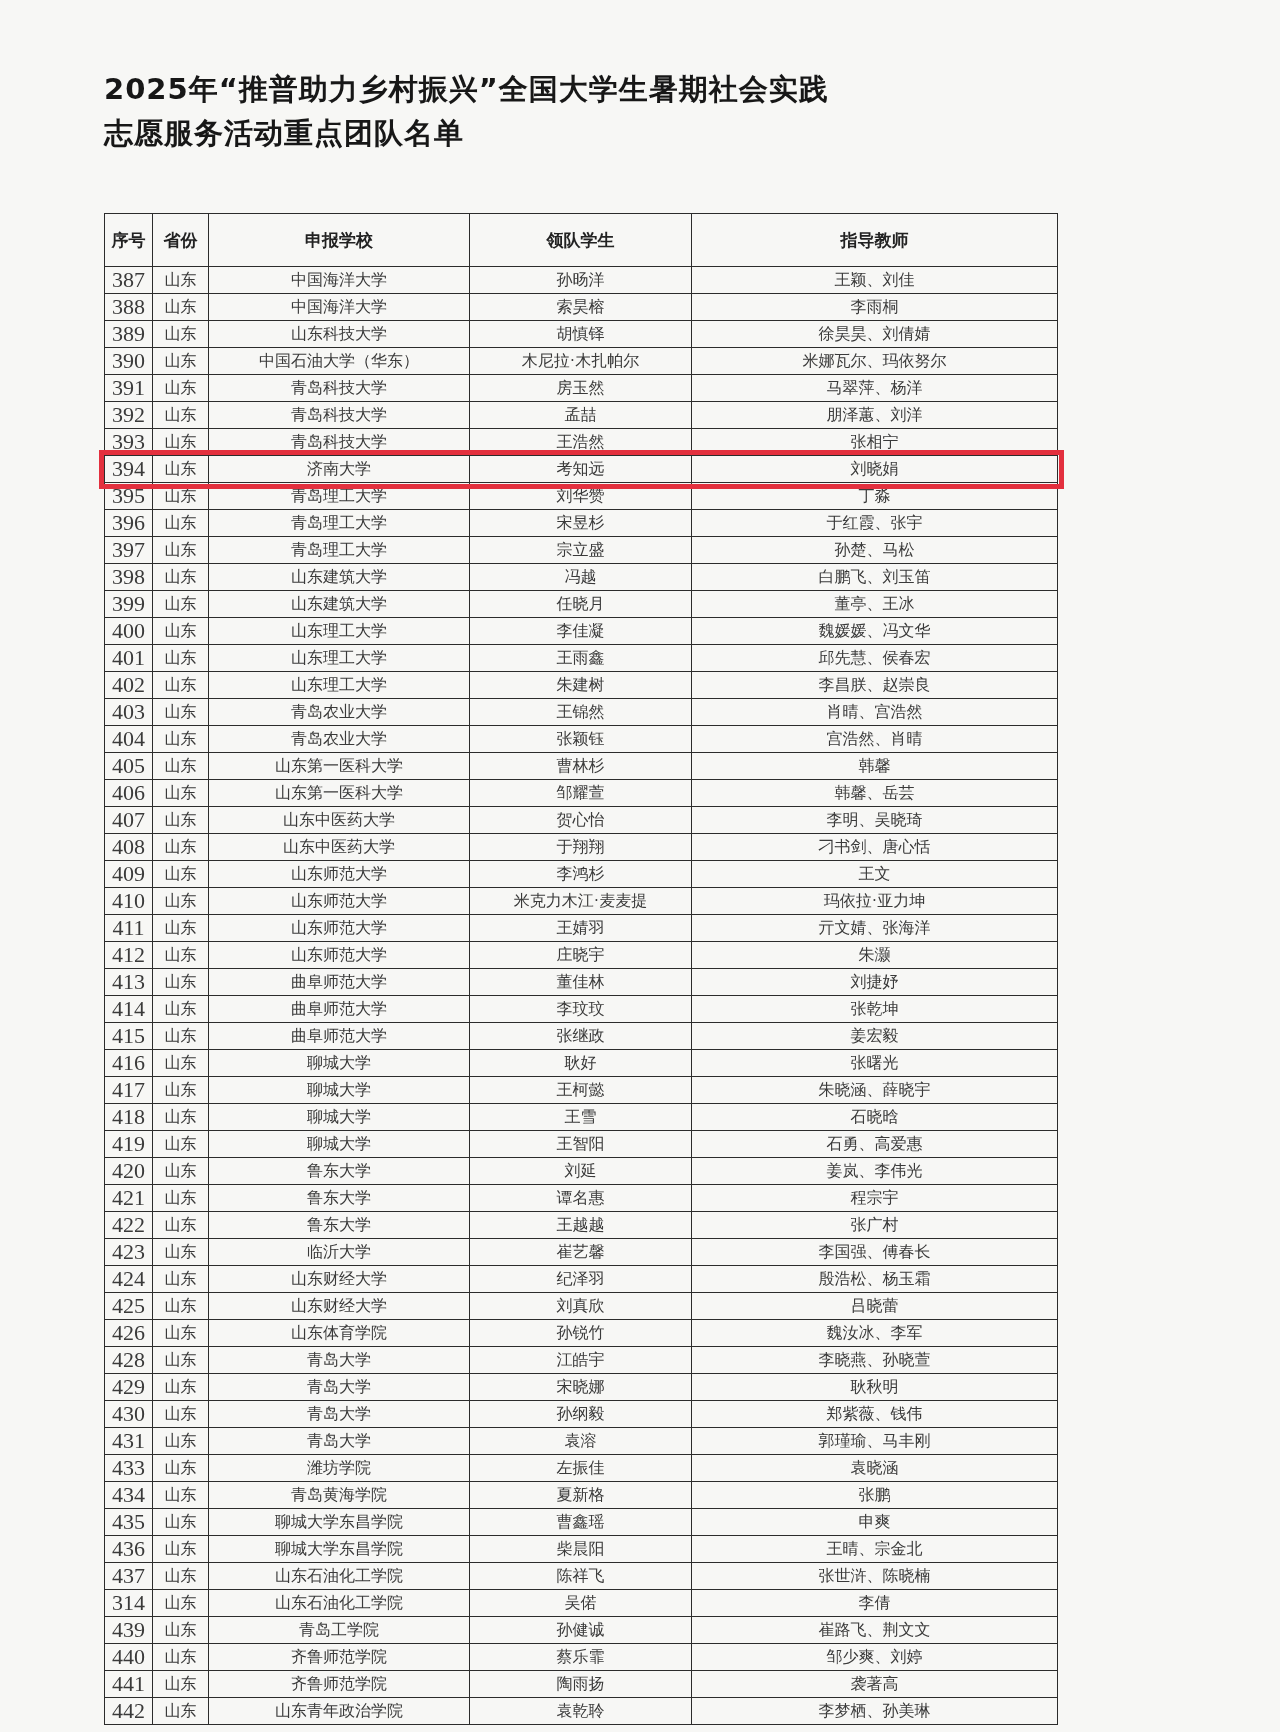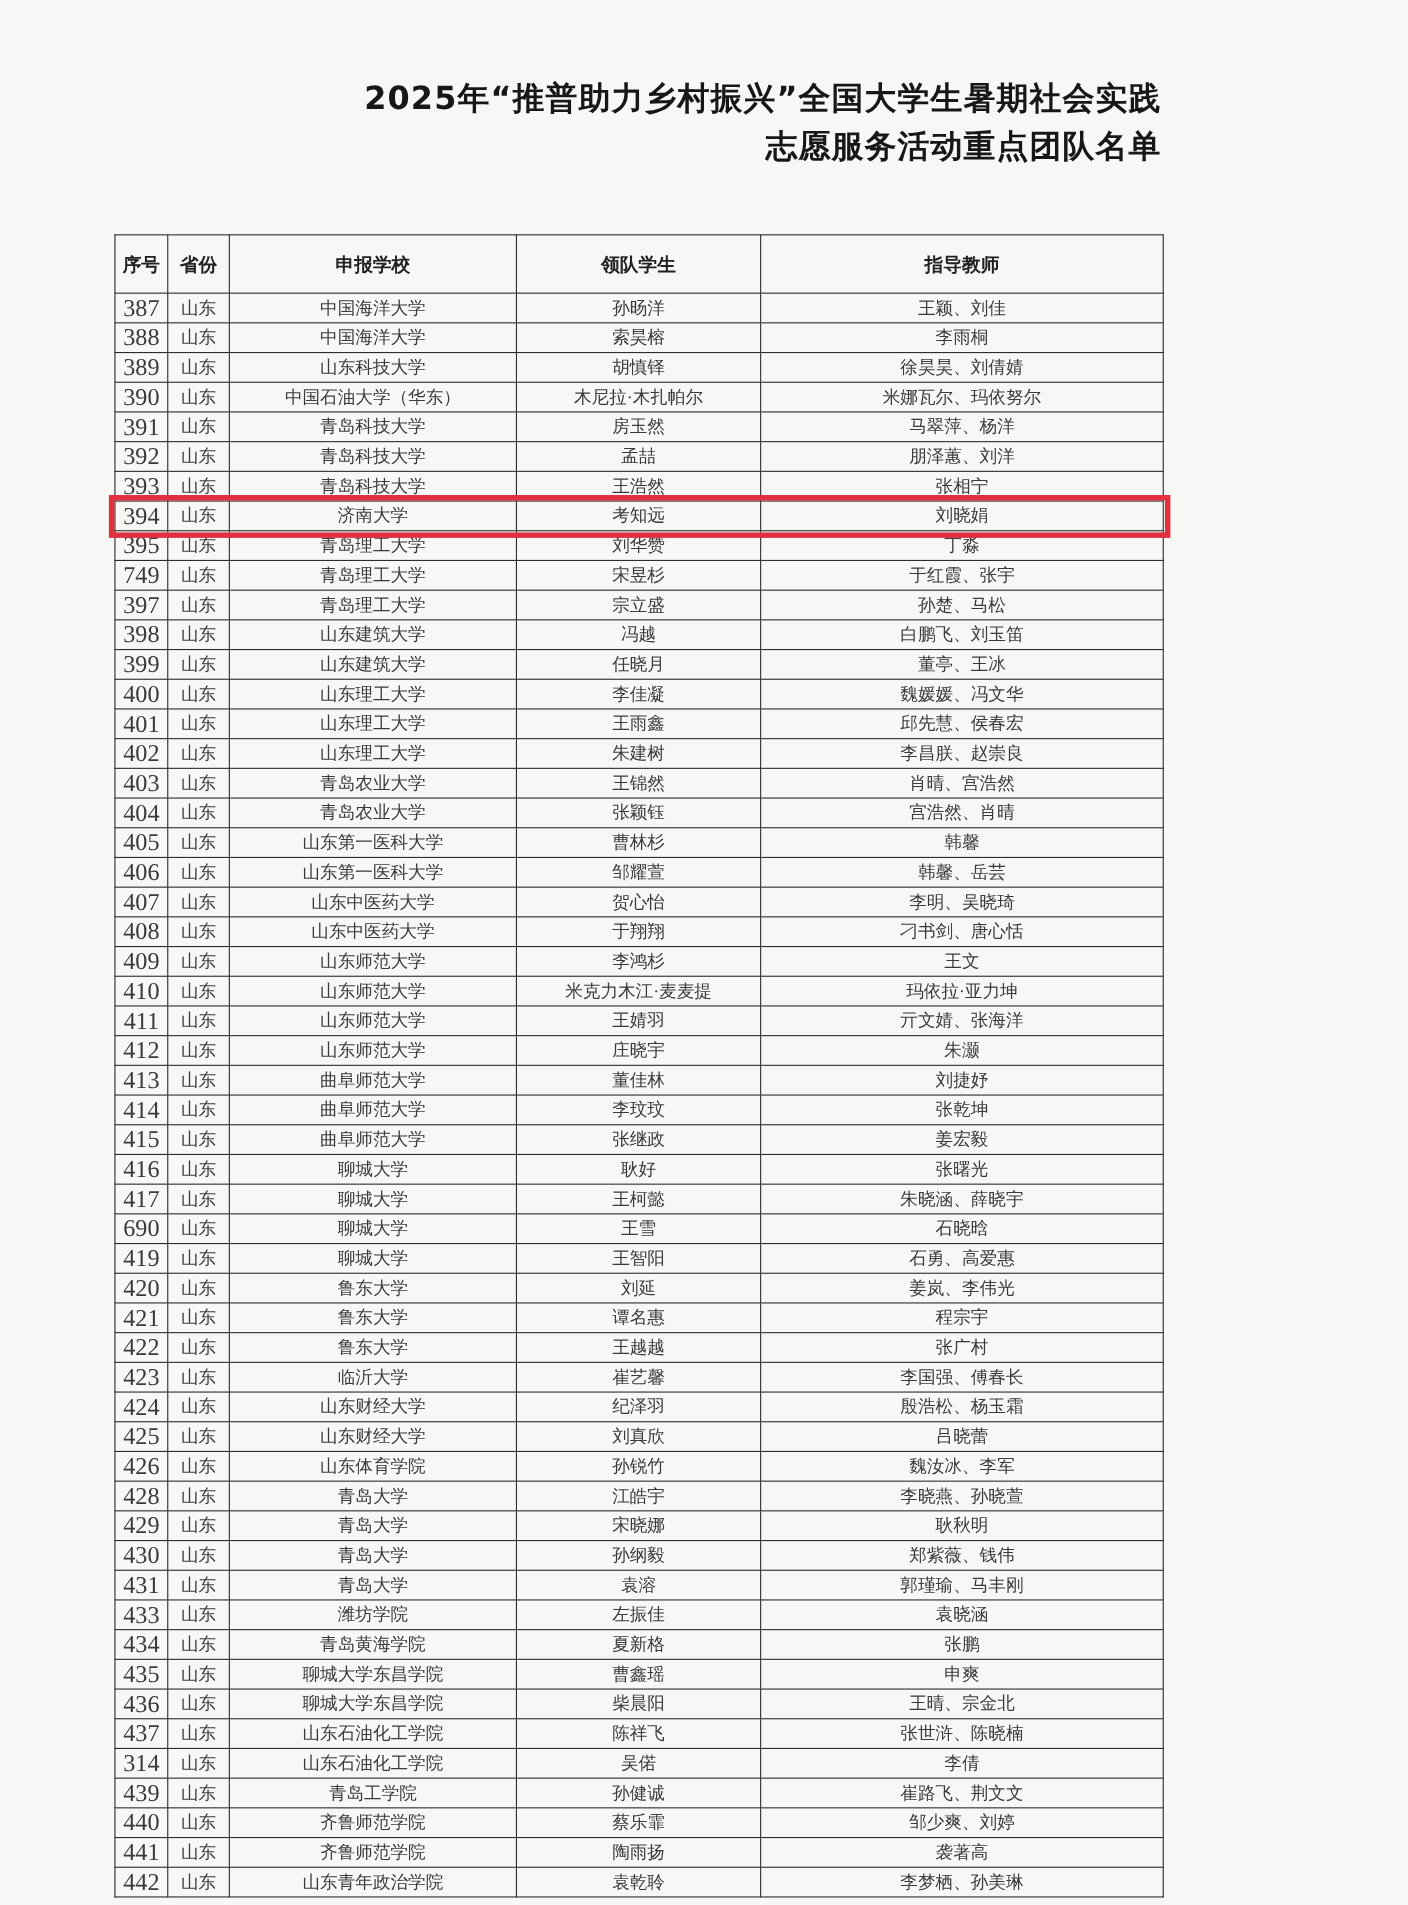--- a/index.html
+++ b/index.html
@@ -6,21 +6,21 @@
   body {
     width:1280px; height:1732px;
     background:#f7f7f5;
     font-family:"Liberation Serif","DejaVu Serif",serif;
     color:#2e2e2e;
     position:relative;
     overflow:hidden;
   }
   .doc-title {
     position:absolute; top:68px; left:104px; width:952px;
-    text-align:right;
+    text-align:left;
     font-family:"DejaVu Sans","Liberation Sans",sans-serif;
     font-weight:bold; font-size:29px; line-height:1.5;
     color:#171717; letter-spacing:1px;
   }
   table.teams {
     position:absolute; left:104px; top:213px; width:953px;
     border-collapse:collapse; table-layout:fixed;
   }
   th, td {
     border:1.6px solid #2c2c2c;
@@ -131,21 +131,21 @@
         <td class="c-teachers">刘晓娟</td>
       </tr>
       <tr>
         <td class="c-serial">395</td>
         <td class="c-province">山东</td>
         <td class="c-school">青岛理工大学</td>
         <td class="c-student">刘华赞</td>
         <td class="c-teachers">丁淼</td>
       </tr>
       <tr>
-        <td class="c-serial">749</td>
+        <td class="c-serial">396</td>
         <td class="c-province">山东</td>
         <td class="c-school">青岛理工大学</td>
         <td class="c-student">宋昱杉</td>
         <td class="c-teachers">于红霞、张宇</td>
       </tr>
       <tr>
         <td class="c-serial">397</td>
         <td class="c-province">山东</td>
         <td class="c-school">青岛理工大学</td>
         <td class="c-student">宗立盛</td>
@@ -285,21 +285,21 @@
         <td class="c-teachers">张曙光</td>
       </tr>
       <tr>
         <td class="c-serial">417</td>
         <td class="c-province">山东</td>
         <td class="c-school">聊城大学</td>
         <td class="c-student">王柯懿</td>
         <td class="c-teachers">朱晓涵、薛晓宇</td>
       </tr>
       <tr>
-        <td class="c-serial">690</td>
+        <td class="c-serial">418</td>
         <td class="c-province">山东</td>
         <td class="c-school">聊城大学</td>
         <td class="c-student">王雪</td>
         <td class="c-teachers">石晓晗</td>
       </tr>
       <tr>
         <td class="c-serial">419</td>
         <td class="c-province">山东</td>
         <td class="c-school">聊城大学</td>
         <td class="c-student">王智阳</td>

